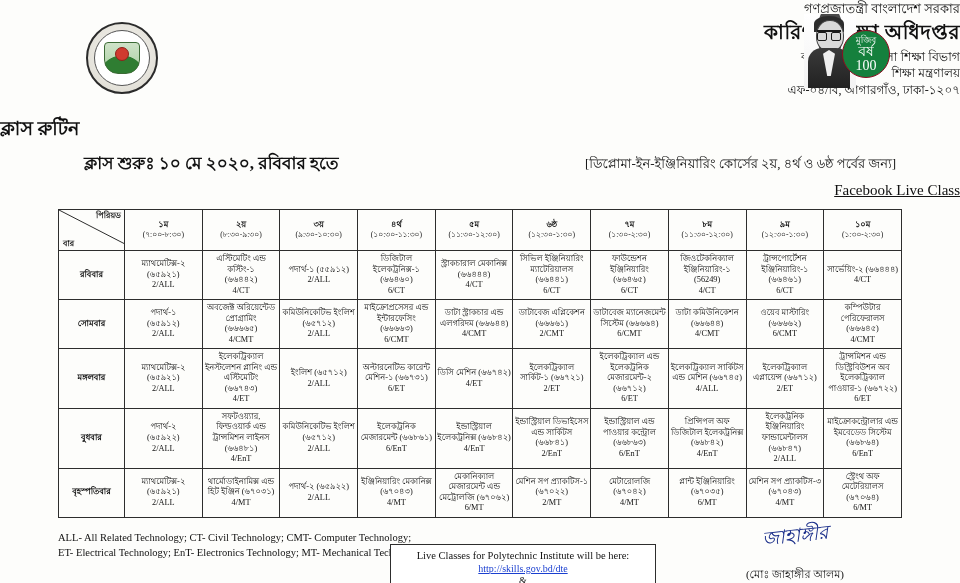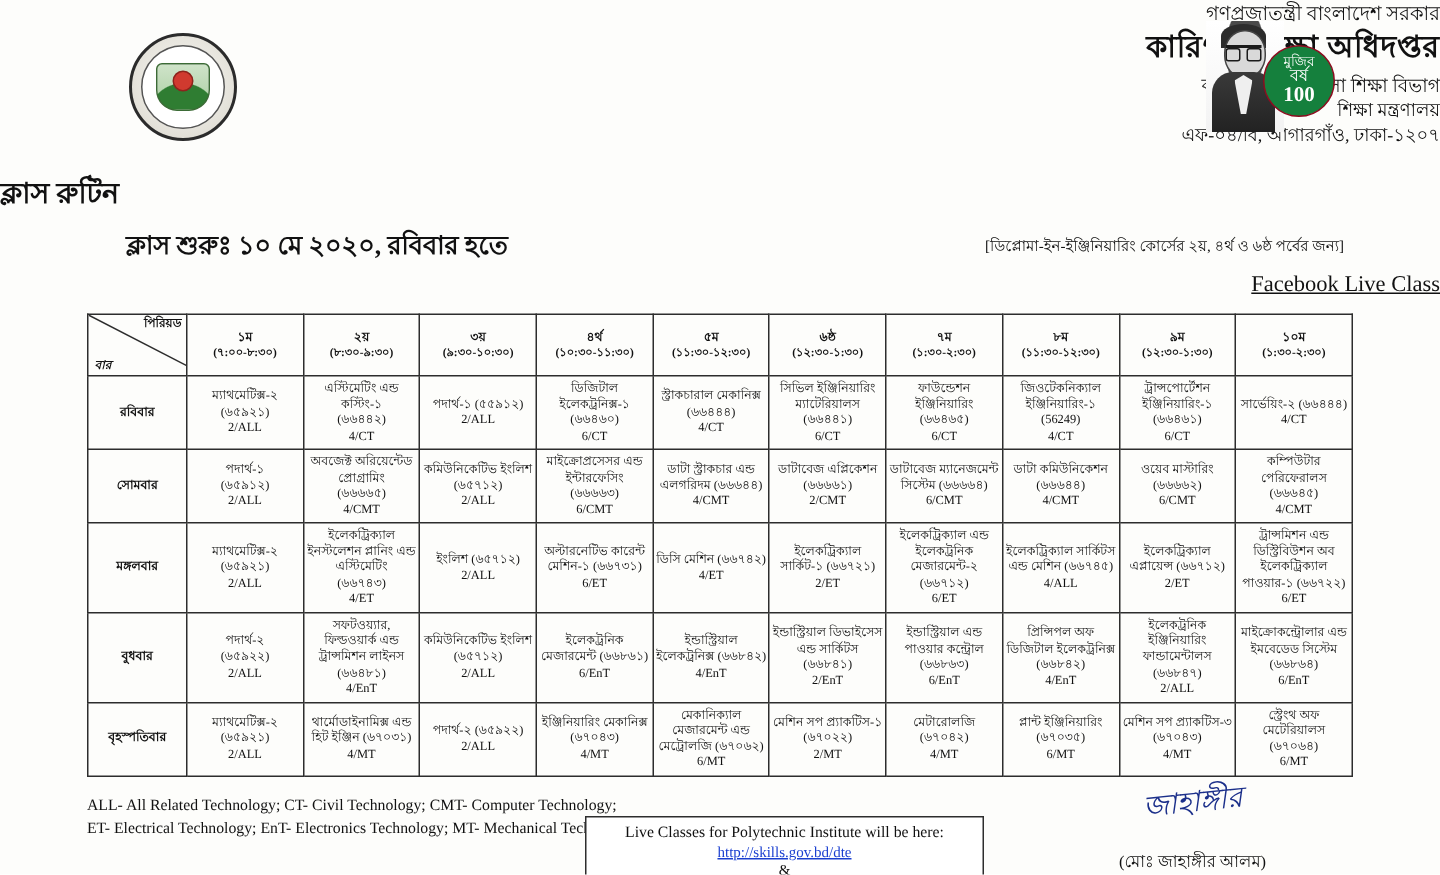--- a/index.html
+++ b/index.html
@@ -160,42 +160,42 @@
     background: #15803d;
     color: #fff;
     display: flex;
     flex-direction: column;
     align-items: center;
     justify-content: center;
     line-height: 1;
     border: 1px solid #8c0d20;
   }
   .mujib-badge .b1 { font-size: 9px; }
-  .mujib-badge .b2 { font-size: 11px; }
-  .mujib-badge .b3 { font-size: 14px; font-weight: bold; }
+  .mujib-badge .b2 { font-size: 14px; }
+  .mujib-badge .b3 { font-size: 14px; font-weight: normal; }
 
   
   .title-main {
     text-align: left;
     font-size: 19px;
     font-weight: bold;
     margin-top: 2px;
   }
   .subtitle-row {
     display: flex;
     align-items: center;
     justify-content: space-between;
     padding: 4px 64px 0 84px;
   }
   .start-note {
     font-size: 17px;
     font-weight: bold;
   }
   .course-note {
-    font-size: 10px;
+    font-size: 13px;
   }
   .fb-live {
     text-align: right;
     font-size: 15px;
     margin-top: 4px;
     margin-bottom: 6px;
     text-decoration: underline;
   }
 
   
@@ -230,29 +230,28 @@
   .corner .diag svg { display: block; }
   .corner .per {
     position: absolute;
     right: 3px; top: 1px;
     font-size: 8px;
   }
   .corner .bar {
     position: absolute;
     left: 4px; bottom: 1px;
     font-size: 8px;
-    font-style: italic;
   }
   th.period {
     font-size: 8.6px;
     font-weight: bold;
     line-height: 1.3;
     height: 34px;
   }
-  th.period .time { font-size: 7.6px; font-weight: bold; display: block; }
+  th.period .time { font-size: 7.6px; font-weight: normal; display: block; }
   td.day {
     font-size: 11px;
     font-weight: bold;
   }
   .cell-title { display: block; }
   .cell-code { display: block; }
   .cell-tech { display: block; }
 
   
   .footer {

